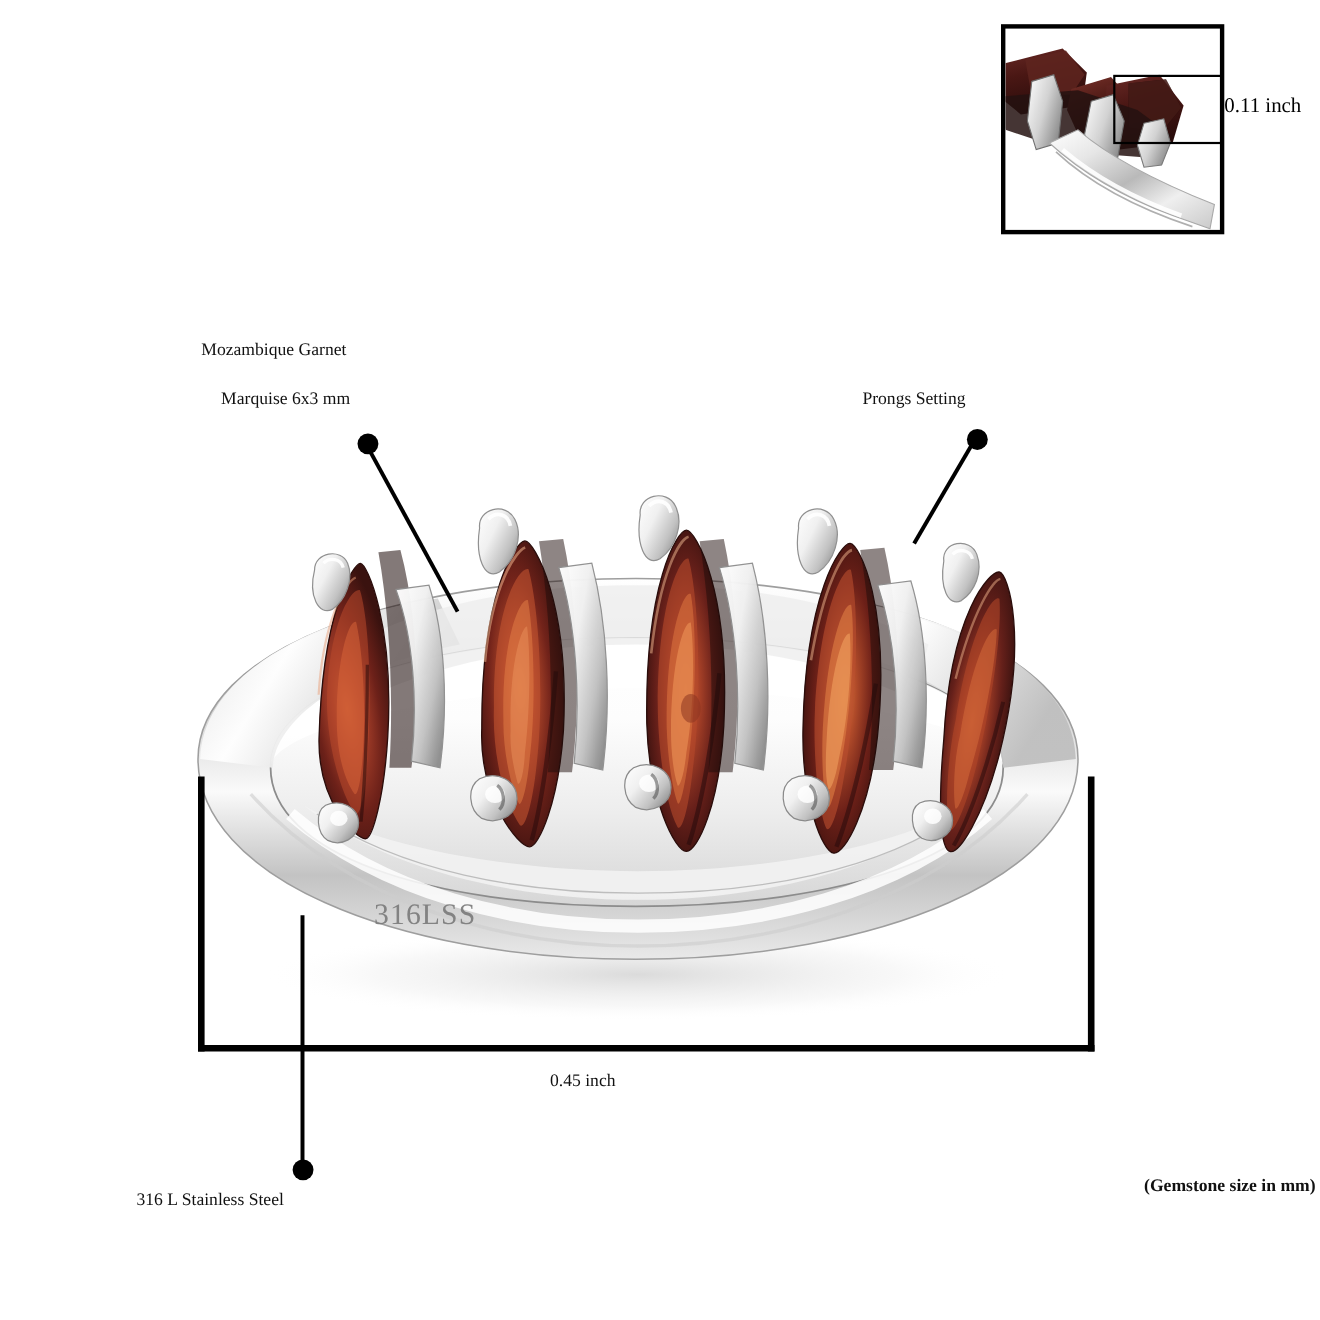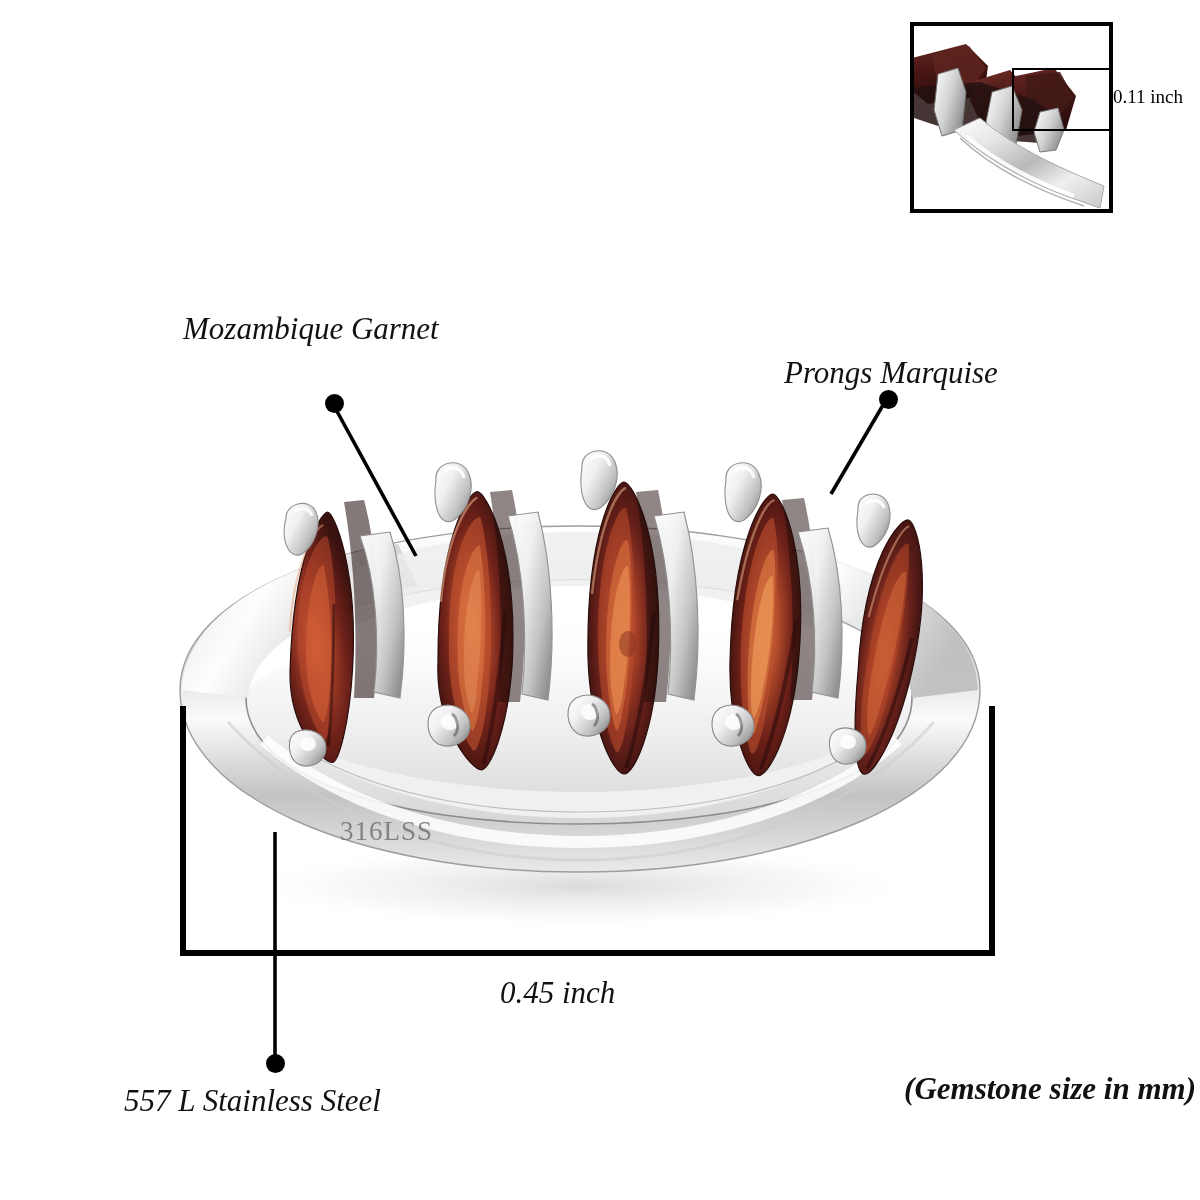--- a/index.html
+++ b/index.html
@@ -2,21 +2,21 @@
 <html><head>
 <meta charset="utf-8">
 <title>Ring Product Dimension Diagram</title>
 <style>
   html,body{margin:0;padding:0;background:#ffffff;}
   body{width:1200px;height:1200px;position:relative;overflow:hidden;
        font-family:"Liberation Serif","DejaVu Serif",serif;color:#000;}
   .stage{position:absolute;left:0;top:0;width:1200px;height:1200px;}
 
   
-  .lbl{position:absolute;font-size:31px;line-height:1.35;white-space:pre;color:#111;font-style:italic;}
+  .lbl{position:absolute;font-size:16px;line-height:1.35;white-space:pre;color:#111;}
   .lbl.bold{font-weight:bold;}
   .lbl.right{text-align:right;}
 
   
   .dot{position:absolute;background:#000;border-radius:50%;}
   svg.over{position:absolute;left:0;top:0;width:1200px;height:1200px;pointer-events:none;}
 
   
   .inset{position:absolute;left:910px;top:22px;width:195px;height:183px;
          border:4px solid #000;background:#fff;overflow:hidden;}
@@ -322,24 +322,25 @@
     <line x1="886" y1="400" x2="831" y2="494" stroke="#000" stroke-width="3.6"></line>
 
     <line x1="275" y1="832" x2="275" y2="1062" stroke="#000" stroke-width="3.6"></line>
   </svg>
 
   <div class="dot" style="left:325px;top:394px;width:19px;height:19px;"></div>
   <div class="dot" style="left:879px;top:390px;width:19px;height:19px;"></div>
   <div class="dot" style="left:266px;top:1054px;width:19px;height:19px;"></div>
 
   <div class="lbl" style="left:183px;top:308px;">Mozambique Garnet</div>
-
-  <div class="lbl" style="left:784px;top:352px;">Prongs Marquise</div>
-
-  <div class="lbl" style="left:124px;top:1080px;">557 L Stainless Steel</div>
+  <div class="lbl" style="left:201px;top:352px;">Marquise 6x3 mm</div>
+
+  <div class="lbl" style="left:784px;top:352px;">Prongs Setting</div>
+
+  <div class="lbl" style="left:124px;top:1080px;">316 L Stainless Steel</div>
 
   <div class="lbl" style="left:500px;top:972px;">0.45 inch</div>
 
   <div style="position:absolute;right:4px;top:1068px;text-align:right;">
     <div class="lbl bold right" style="position:relative;left:0;top:0;text-align:right;">(Gemstone size in mm)</div>
   </div>
 
 </div>
 
 </body></html>

